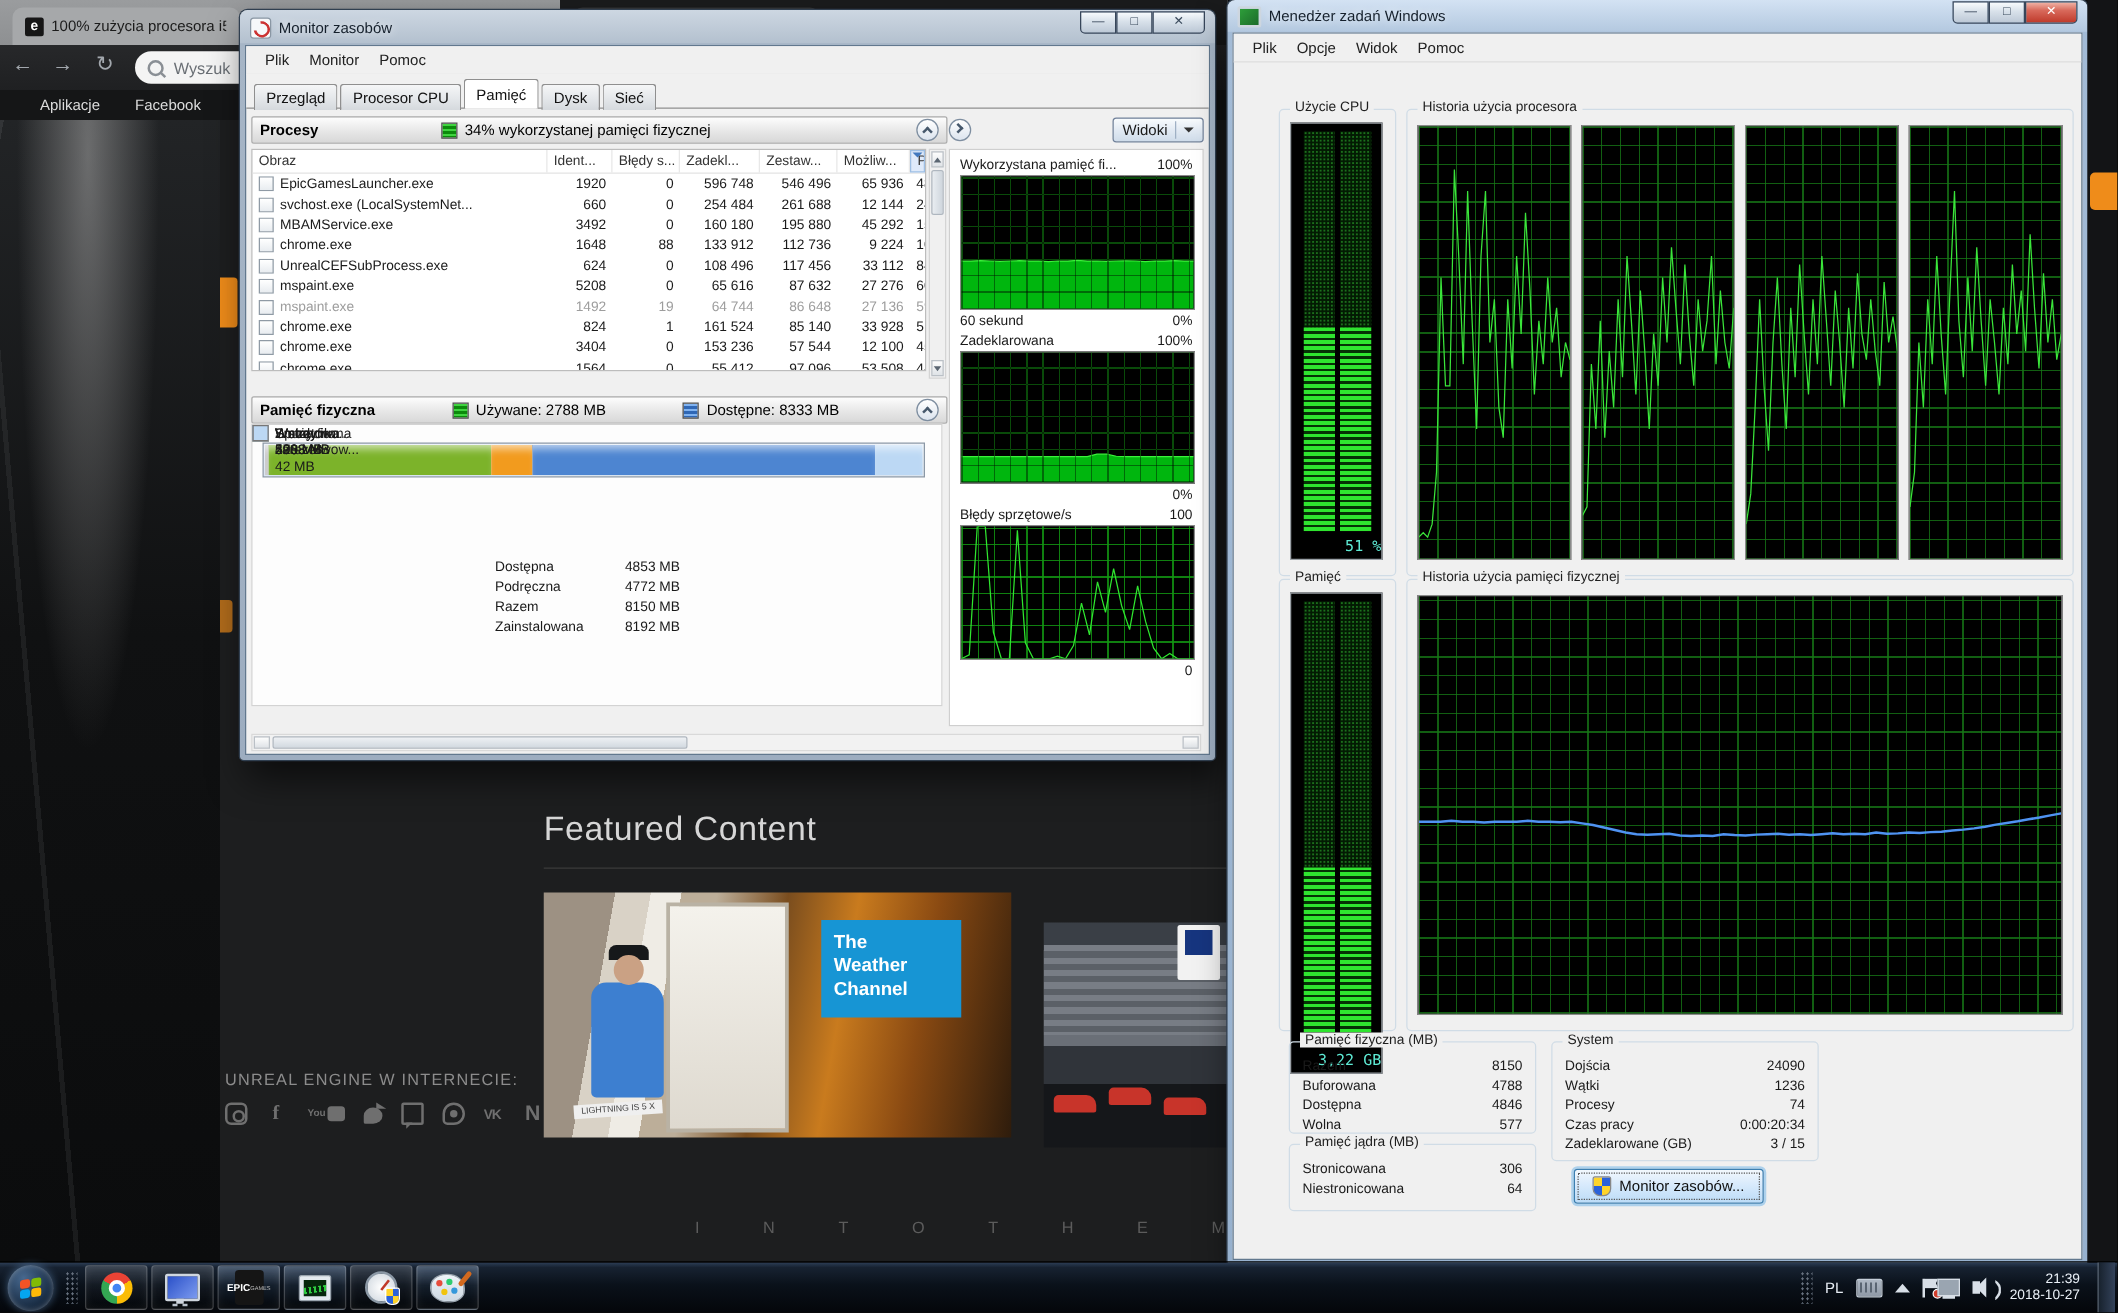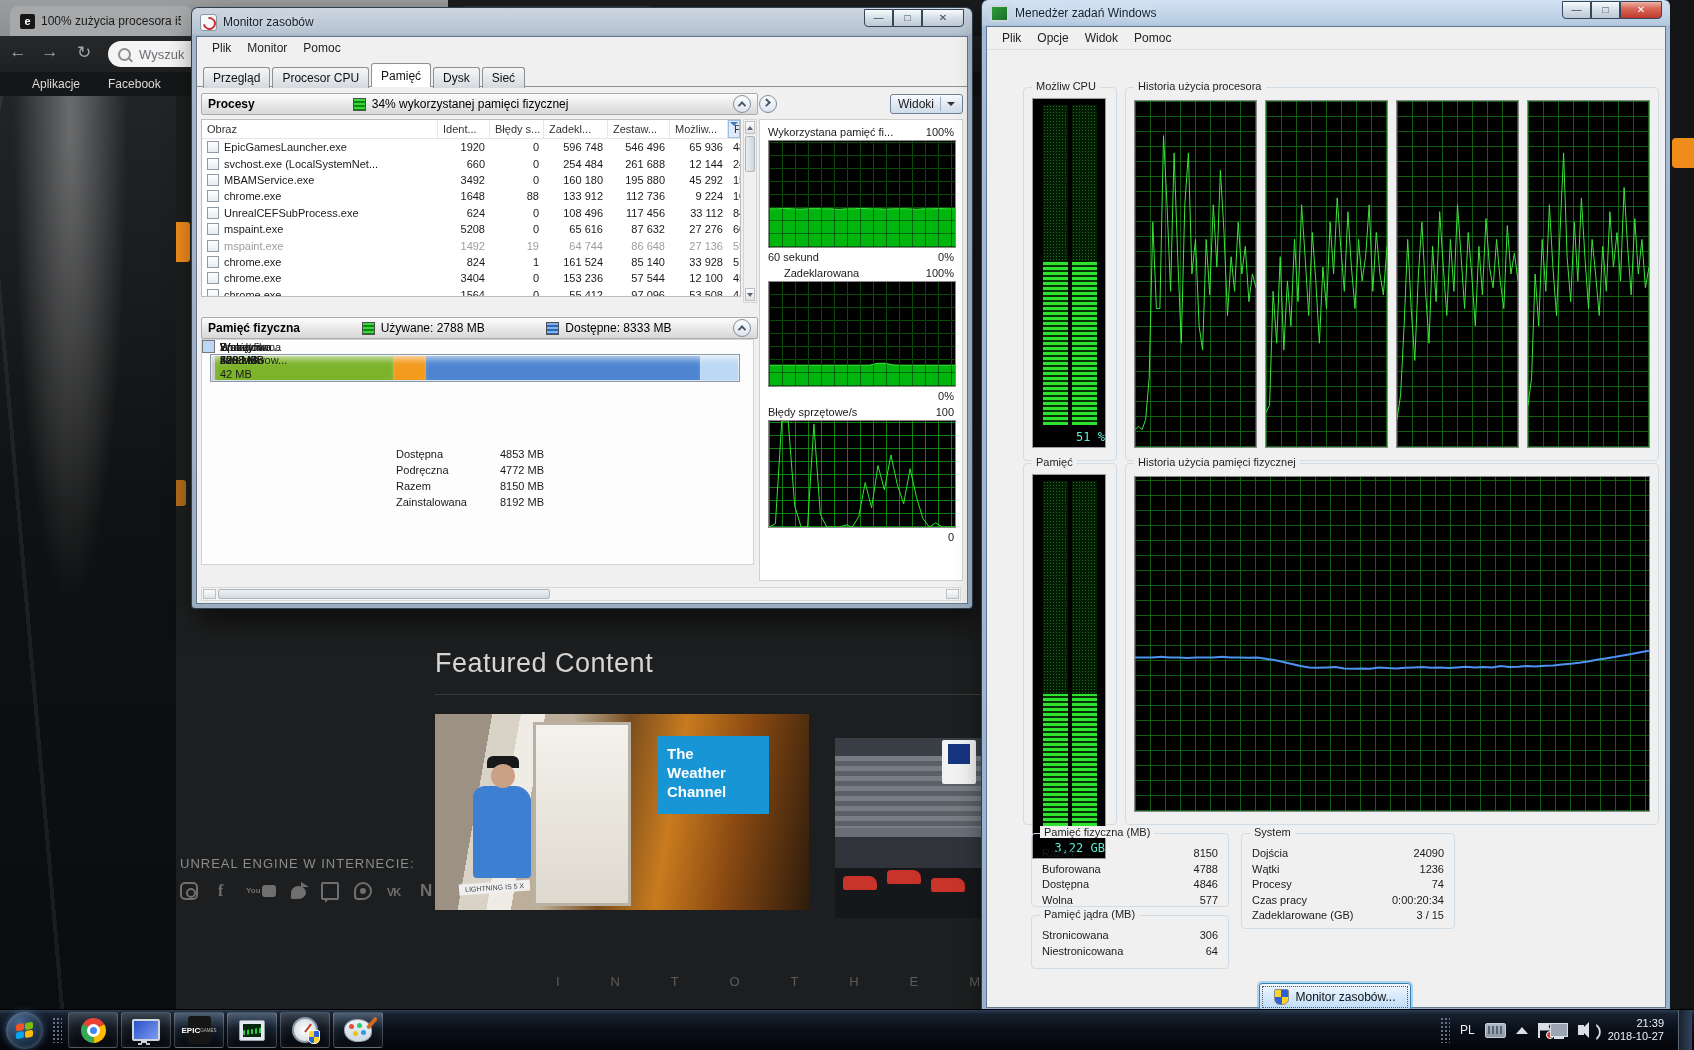--- a/index.html
+++ b/index.html
@@ -590,21 +590,21 @@
         <div class="graph grid13 area-graph" style="left:8px;top:20px;width:188px;height:108px;">
             <svg width="186" height="106" style="position: absolute; left: 0px; top: 0px;">
               <polygon points="0.0,67.8 7.8,67.8 15.5,67.5 23.3,67.8 31.0,68.1 38.8,67.8 46.5,67.6 54.3,67.8 62.0,67.8 69.8,68.3 77.5,67.8 85.3,67.8 93.0,67.4 100.8,67.8 108.5,67.8 116.3,68.1 124.0,67.8 131.8,67.7 139.5,67.8 147.3,68.2 155.0,67.8 162.8,67.8 170.5,67.6 178.3,67.8 186.0,67.8 186,106 0,106" fill="#00b60e"></polygon>
               <polyline points="0.0,67.8 7.8,67.8 15.5,67.5 23.3,67.8 31.0,68.1 38.8,67.8 46.5,67.6 54.3,67.8 62.0,67.8 69.8,68.3 77.5,67.8 85.3,67.8 93.0,67.4 100.8,67.8 108.5,67.8 116.3,68.1 124.0,67.8 131.8,67.7 139.5,67.8 147.3,68.2 155.0,67.8 162.8,67.8 170.5,67.6 178.3,67.8 186.0,67.8" fill="none" stroke="#3bf23b" stroke-width="1"></polyline>
             </svg>
           </div>
         <div class="gtitle" style="top:131px;">
           <span>60 sekund</span>
             <span>0%</span>
         </div>
-        <div class="gtitle" style="top:147px;margin-left:16px;">
+        <div class="gtitle" style="top:147px;">
           <span>Zadeklarowana</span>
             <span>100%</span>
         </div>
         <div class="graph grid13 area-graph" style="left:8px;top:161px;width:188px;height:106px;">
             <svg width="186" height="104" style="position: absolute; left: 0px; top: 0px;">
               <polygon points="0.0,83.2 7.8,83.2 15.5,83.2 23.3,83.2 31.0,83.2 38.8,83.2 46.5,83.2 54.3,83.2 62.0,83.2 69.8,83.2 77.5,83.2 85.3,83.2 93.0,83.2 100.8,83.2 108.5,81.3 116.3,81.3 124.0,83.0 131.8,83.2 139.5,83.2 147.3,83.2 155.0,83.2 162.8,83.2 170.5,83.2 178.3,83.2 186.0,83.2 186,104 0,104" fill="#00b60e"></polygon>
               <polyline points="0.0,83.2 7.8,83.2 15.5,83.2 23.3,83.2 31.0,83.2 38.8,83.2 46.5,83.2 54.3,83.2 62.0,83.2 69.8,83.2 77.5,83.2 85.3,83.2 93.0,83.2 100.8,83.2 108.5,81.3 116.3,81.3 124.0,83.0 131.8,83.2 139.5,83.2 147.3,83.2 155.0,83.2 162.8,83.2 170.5,83.2 178.3,83.2 186.0,83.2" fill="none" stroke="#3bf23b" stroke-width="1"></polyline>
             </svg>
           </div>
         <div class="gtitle" style="top:270px;">
@@ -646,21 +646,21 @@
     <div class="winbody" style="top:26px;">
       <div class="menubar">
 
       <span class="menuitem">Plik</span>
           <span class="menuitem">Opcje</span>
           <span class="menuitem">Widok</span>
           <span class="menuitem">Pomoc</span>
         </div>
 
       <div class="grp" style="left:36px;top:60px;width:92px;height:372px;">
-        <span class="glabel">Możliw CPU</span>
+        <span class="glabel">Użycie CPU</span>
         <div class="gauge" style="left:8px;top:10px;width:74px;height:350px;">
           <div class="gcol" style="left:10px;">
               <div class="dimp" style="bottom:51%;"></div>
               <div class="lit" style="height:51%;"></div>
             </div>
           <div class="gcol" style="left:39px;">
               <div class="dimp" style="bottom:51%;"></div>
               <div class="lit" style="height:51%;"></div>
             </div>
           <div class="gval">51 %</div>
@@ -768,21 +768,21 @@
             <div class="srow">
               <span>Czas pracy</span>
               <span>0:00:20:34</span>
             </div>
             <div class="srow">
               <span>Zadeklarowane (GB)</span>
               <span>3 / 15</span>
             </div>
           </div>
       </div>
-      <div id="rmbutton" style="left:272px;top:956px;width:150px;height:26px;">
+      <div id="rmbutton" style="left:272px;top:908px;width:150px;height:26px;">
         <span class="uacshield"></span>
         <span>Monitor zasobów...</span>
       </div>
 
     </div>
   </div>
 
   <div id="rightstrip" class="abs">
     <div class="accent" style="left:2px;top:138px;width:22px;height:30px;border-radius:4px 0 0 4px;"></div>
   </div>

